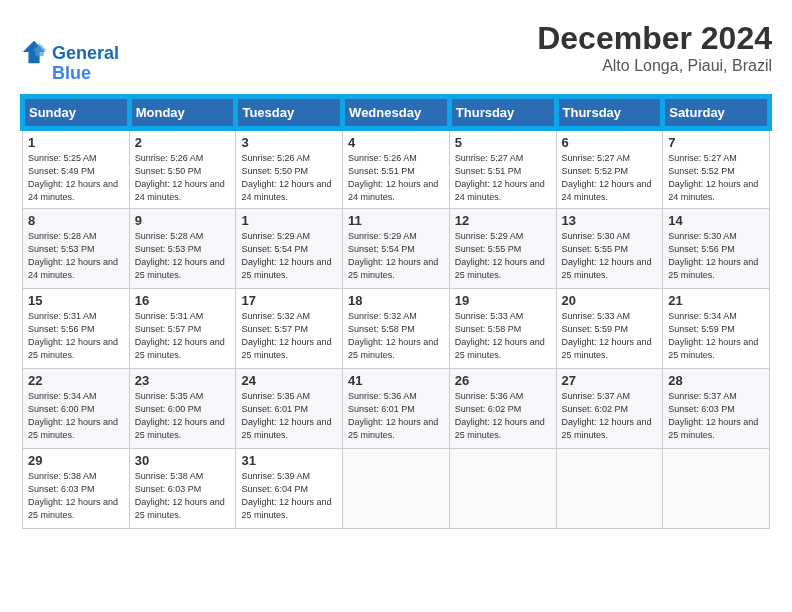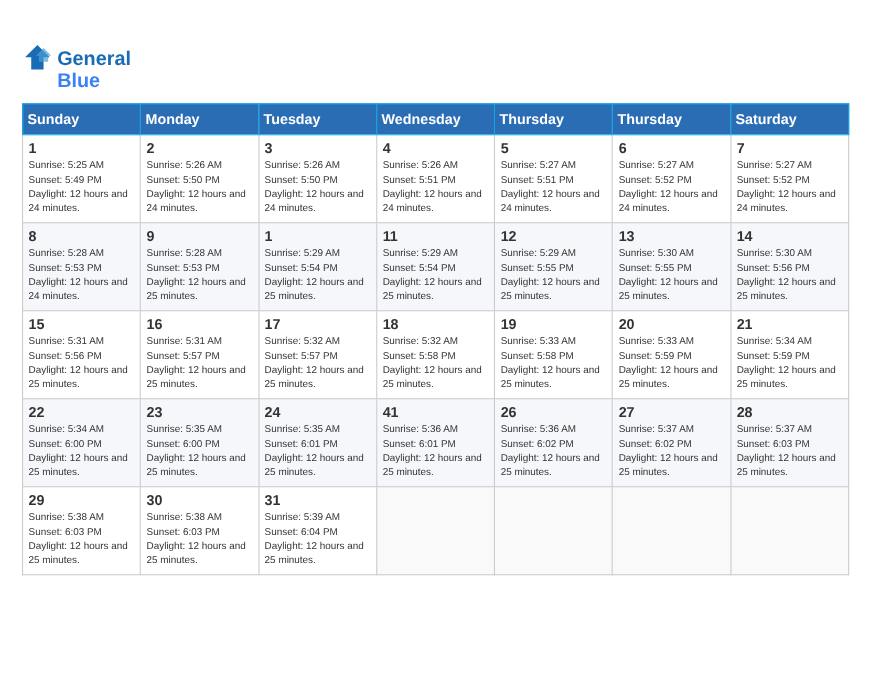--- a/index.html
+++ b/index.html
@@ -52,21 +52,21 @@
       border-collapse: collapse;
       table-layout: fixed;
     }
     th {
       background-color: #2a6db5;
       color: #fff;
       font-size: 13px;
       font-weight: bold;
       padding: 6px 4px;
       text-align: left;
-      border: 1px solid #0ea5e9;
+      border: 5px solid #0ea5e9;
     }
     td {
       border: 1px solid #ccc;
       vertical-align: top;
       padding: 4px 5px;
       font-size: 9.5px;
       color: #333;
       height: 80px;
       background: #fff;
     }
@@ -95,20 +95,24 @@
   <div class="logo">
     <svg class="logo-icon" viewBox="0 0 40 40">
       <polygon points="20,4 36,20 28,20 28,36 12,36 12,20 4,20" fill="#1a6bb5"></polygon>
       <polygon points="28,8 38,18 34,18 34,26 22,26 22,18 18,18" fill="#4a9fd5" opacity="0.7"></polygon>
     </svg>
     <div class="logo-text">
       <div><span>General</span></div>
       <div><span style="color:#3b82f6">Blue</span></div>
     </div>
   </div>
+  <div class="title-block">
+    <div class="month-title">December 2024</div>
+    <div class="subtitle">Alto Longa, Piaui, Brazil</div>
+  </div>
 </div>
 
 <table>
   <thead>
     <tr>
     <th>Sunday</th>
         <th>Monday</th>
         <th>Tuesday</th>
         <th>Wednesday</th>
         <th>Thursday</th>

